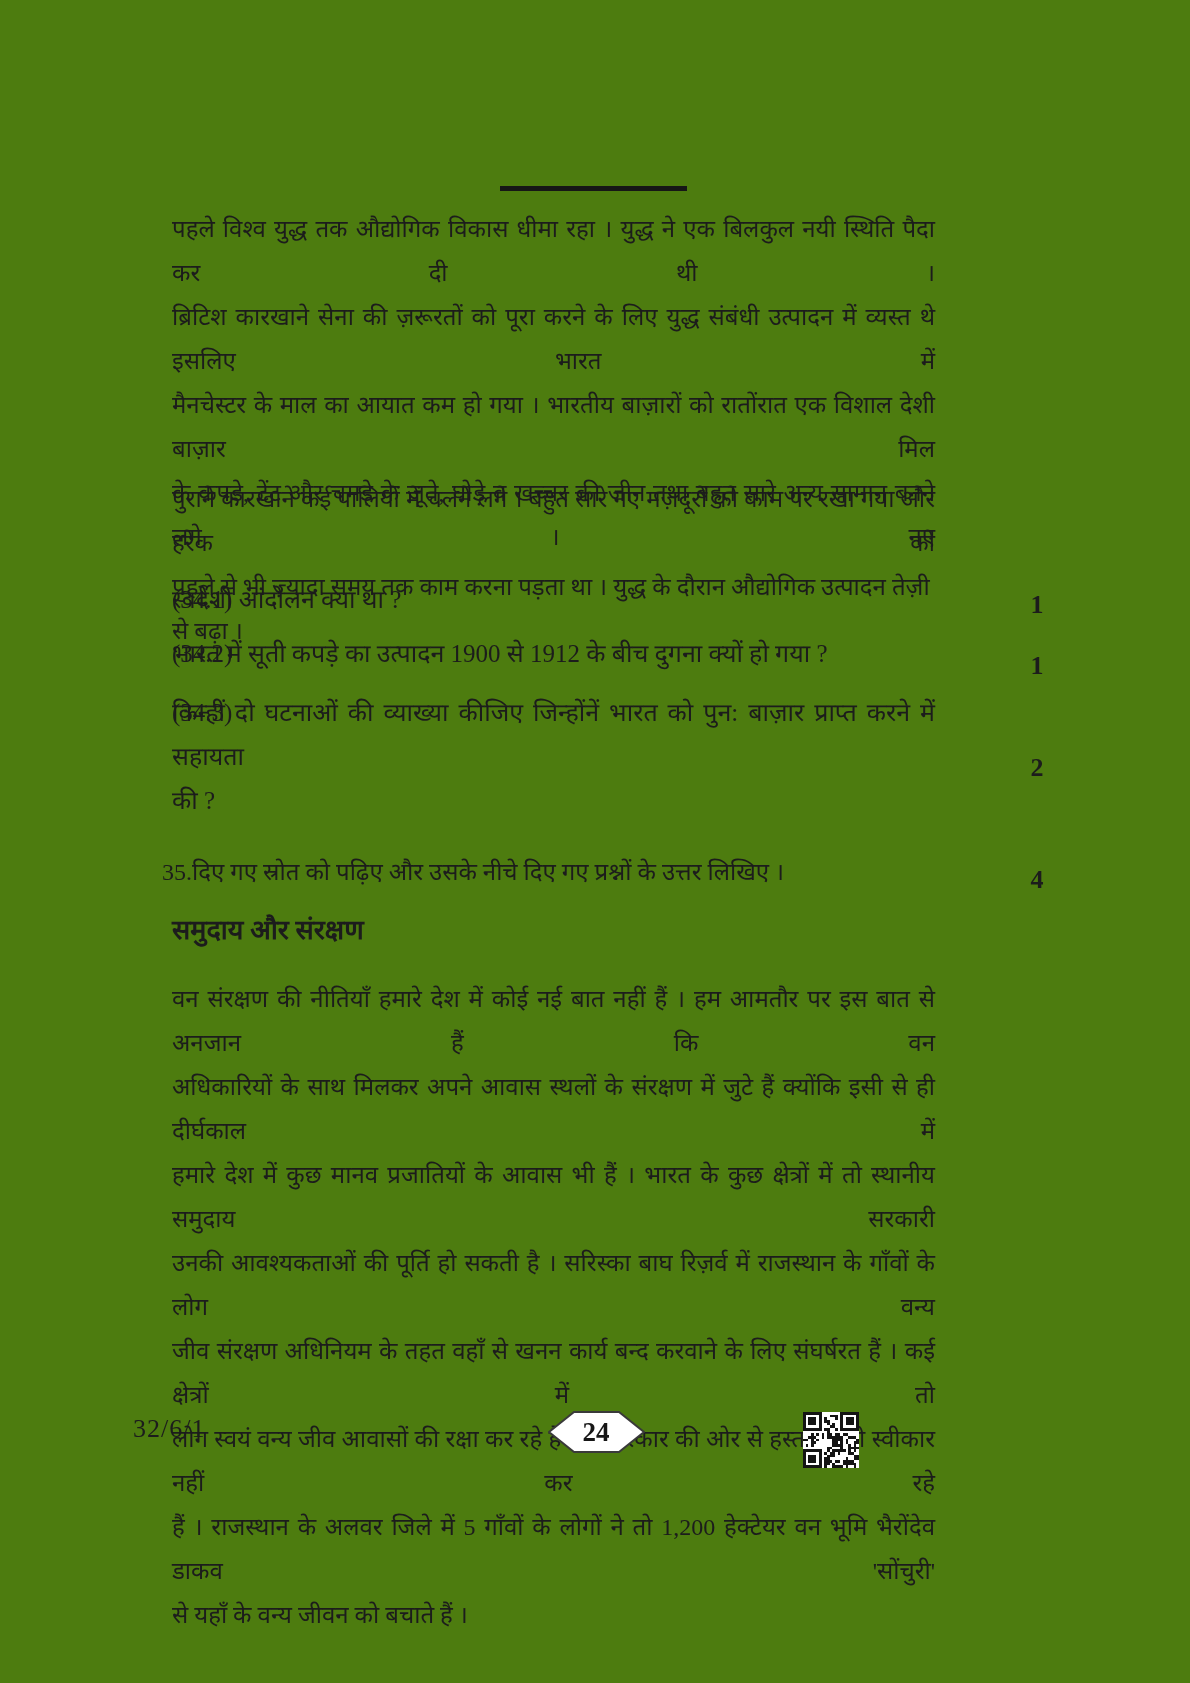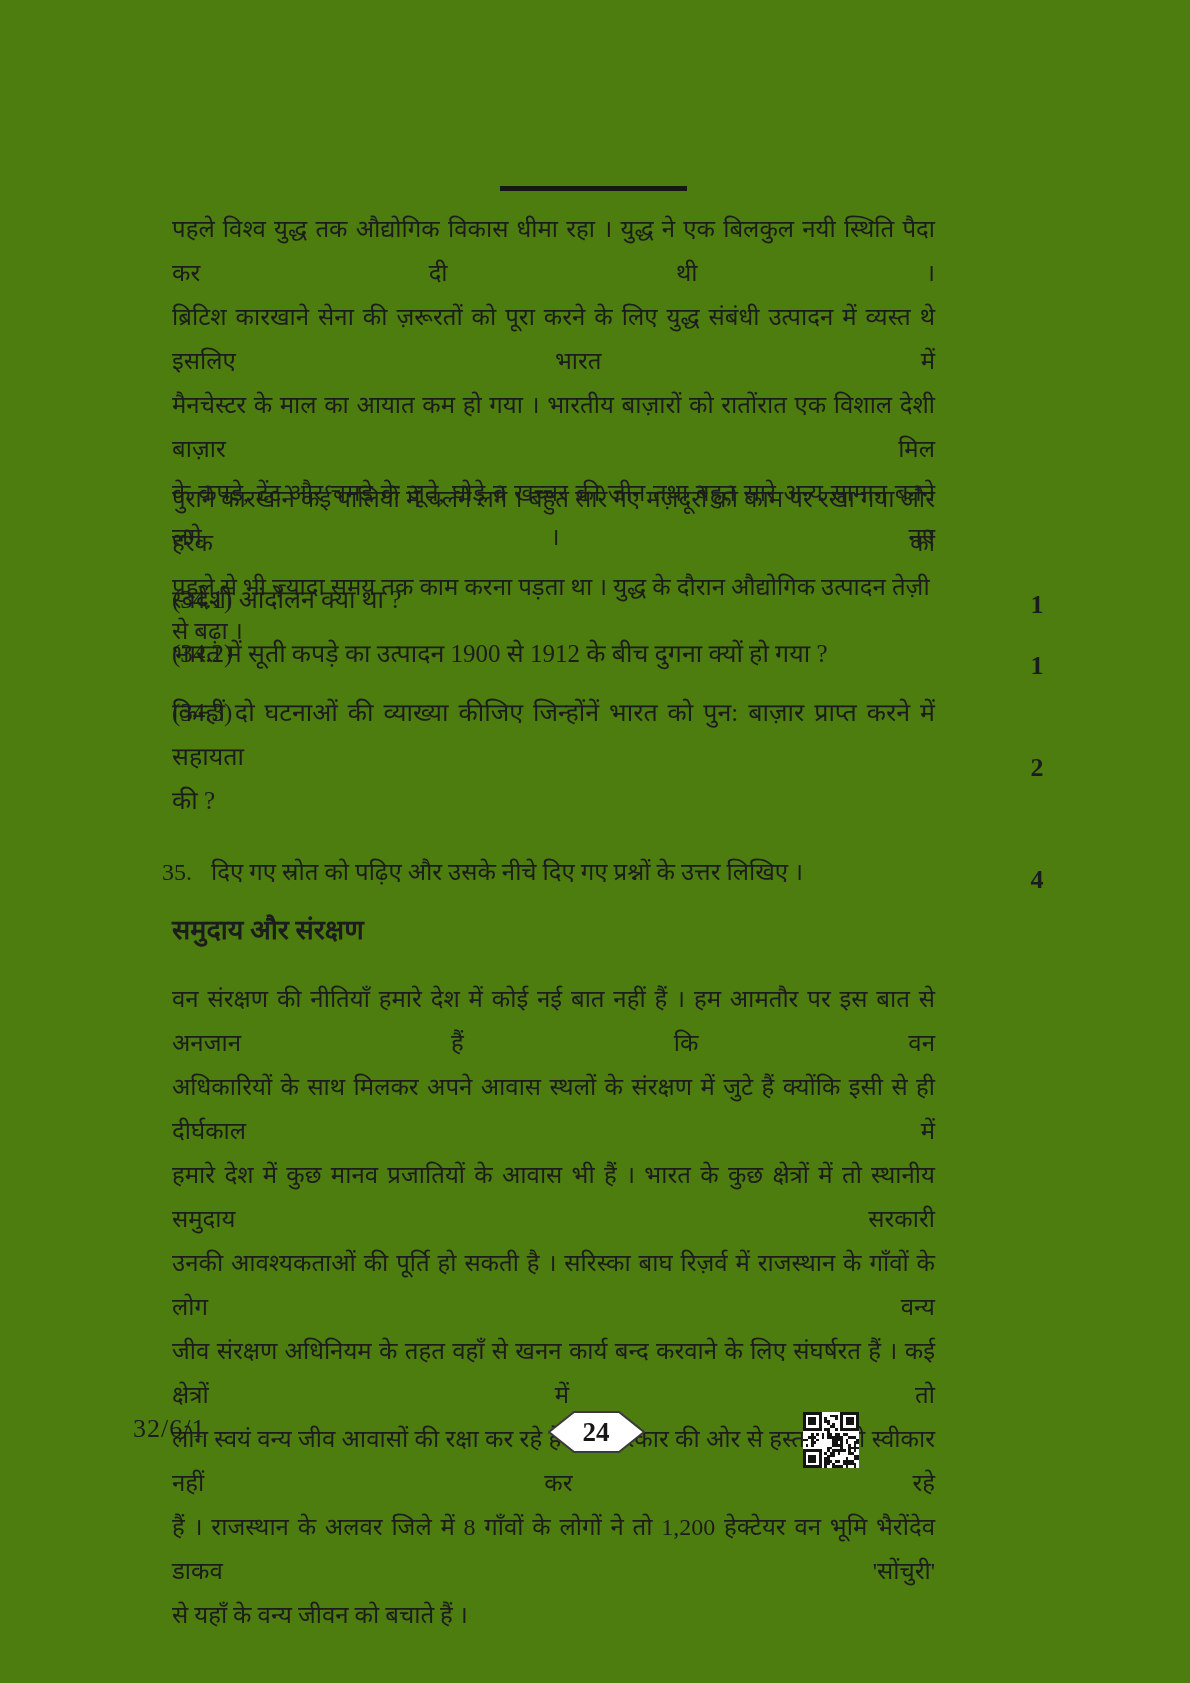--- a/index.html
+++ b/index.html
@@ -22,21 +22,21 @@
   .jline{text-align:justify;text-align-last:justify;}
   .jline.last{text-align-last:auto;text-align:left;}
   .qrow{
     position:absolute;left:172px;width:763px;
     font-size:25px;line-height:44px;
   }
   .qrow .qlabel{position:absolute;left:0;top:0;}
   .qrow .qtext{}
   .qrow35{position:absolute;left:145px;width:800px;font-size:24px;line-height:44px;}
   .qrow35 .qlabel{position:absolute;left:17px;top:0;}
-  .qrow35 .qtext{margin-left:66px;}
+  .qrow35 .qtext{margin-left:47px;}
   .mark{
     position:absolute;left:1014px;width:46px;text-align:center;
     font-size:26px;font-weight:bold;line-height:34px;
   }
   .source-title{
     position:absolute;left:172px;top:910px;width:763px;
     text-align:left;font-size:27px;font-weight:bold;line-height:40px;
   }
   .footer-code{
     position:absolute;left:133px;top:1414px;
@@ -99,21 +99,21 @@
 
   <div class="source-title">समुदाय और संरक्षण</div>
 
   <div class="para" style="top:977px;">
     <div class="jline">वन संरक्षण की नीतियाँ हमारे देश में कोई नई बात नहीं हैं । हम आमतौर पर इस बात से अनजान हैं कि वन</div>
     <div class="jline">अधिकारियों के साथ मिलकर अपने आवास स्थलों के संरक्षण में जुटे हैं क्योंकि इसी से ही दीर्घकाल में</div>
     <div class="jline">हमारे देश में कुछ मानव प्रजातियों के आवास भी हैं । भारत के कुछ क्षेत्रों में तो स्थानीय समुदाय सरकारी</div>
     <div class="jline">उनकी आवश्यकताओं की पूर्ति हो सकती है । सरिस्का बाघ रिज़र्व में राजस्थान के गाँवों के लोग वन्य</div>
     <div class="jline">जीव संरक्षण अधिनियम के तहत वहाँ से खनन कार्य बन्द करवाने के लिए संघर्षरत हैं । कई क्षेत्रों में तो</div>
     <div class="jline">लोग स्वयं वन्य जीव आवासों की रक्षा कर रहे हैं और सरकार की ओर से हस्तक्षेप भी स्वीकार नहीं कर रहे</div>
-    <div class="jline">हैं । राजस्थान के अलवर जिले में 8 गाँवों के लोगों ने तो 1,200 हेक्टेयर वन भूमि भैरोंदेव डाकव 'सोंचुरी'</div>
+    <div class="jline">हैं । राजस्थान के अलवर जिले में 5 गाँवों के लोगों ने तो 1,200 हेक्टेयर वन भूमि भैरोंदेव डाकव 'सोंचुरी'</div>
     <div class="jline last">से यहाँ के वन्य जीवन को बचाते हैं ।</div>
   </div>
 
   <div class="footer-code">32/6/1</div>
 
   <div class="hex-badge">
     <svg width="97" height="44" viewBox="0 0 97 44">
       <polygon points="1,22 26,2 71,2 96,22 71,42 26,42" fill="#ffffff" stroke="#3a3a3a" stroke-width="2"></polygon>
       <text x="48" y="31" text-anchor="middle">24</text>
     </svg>

